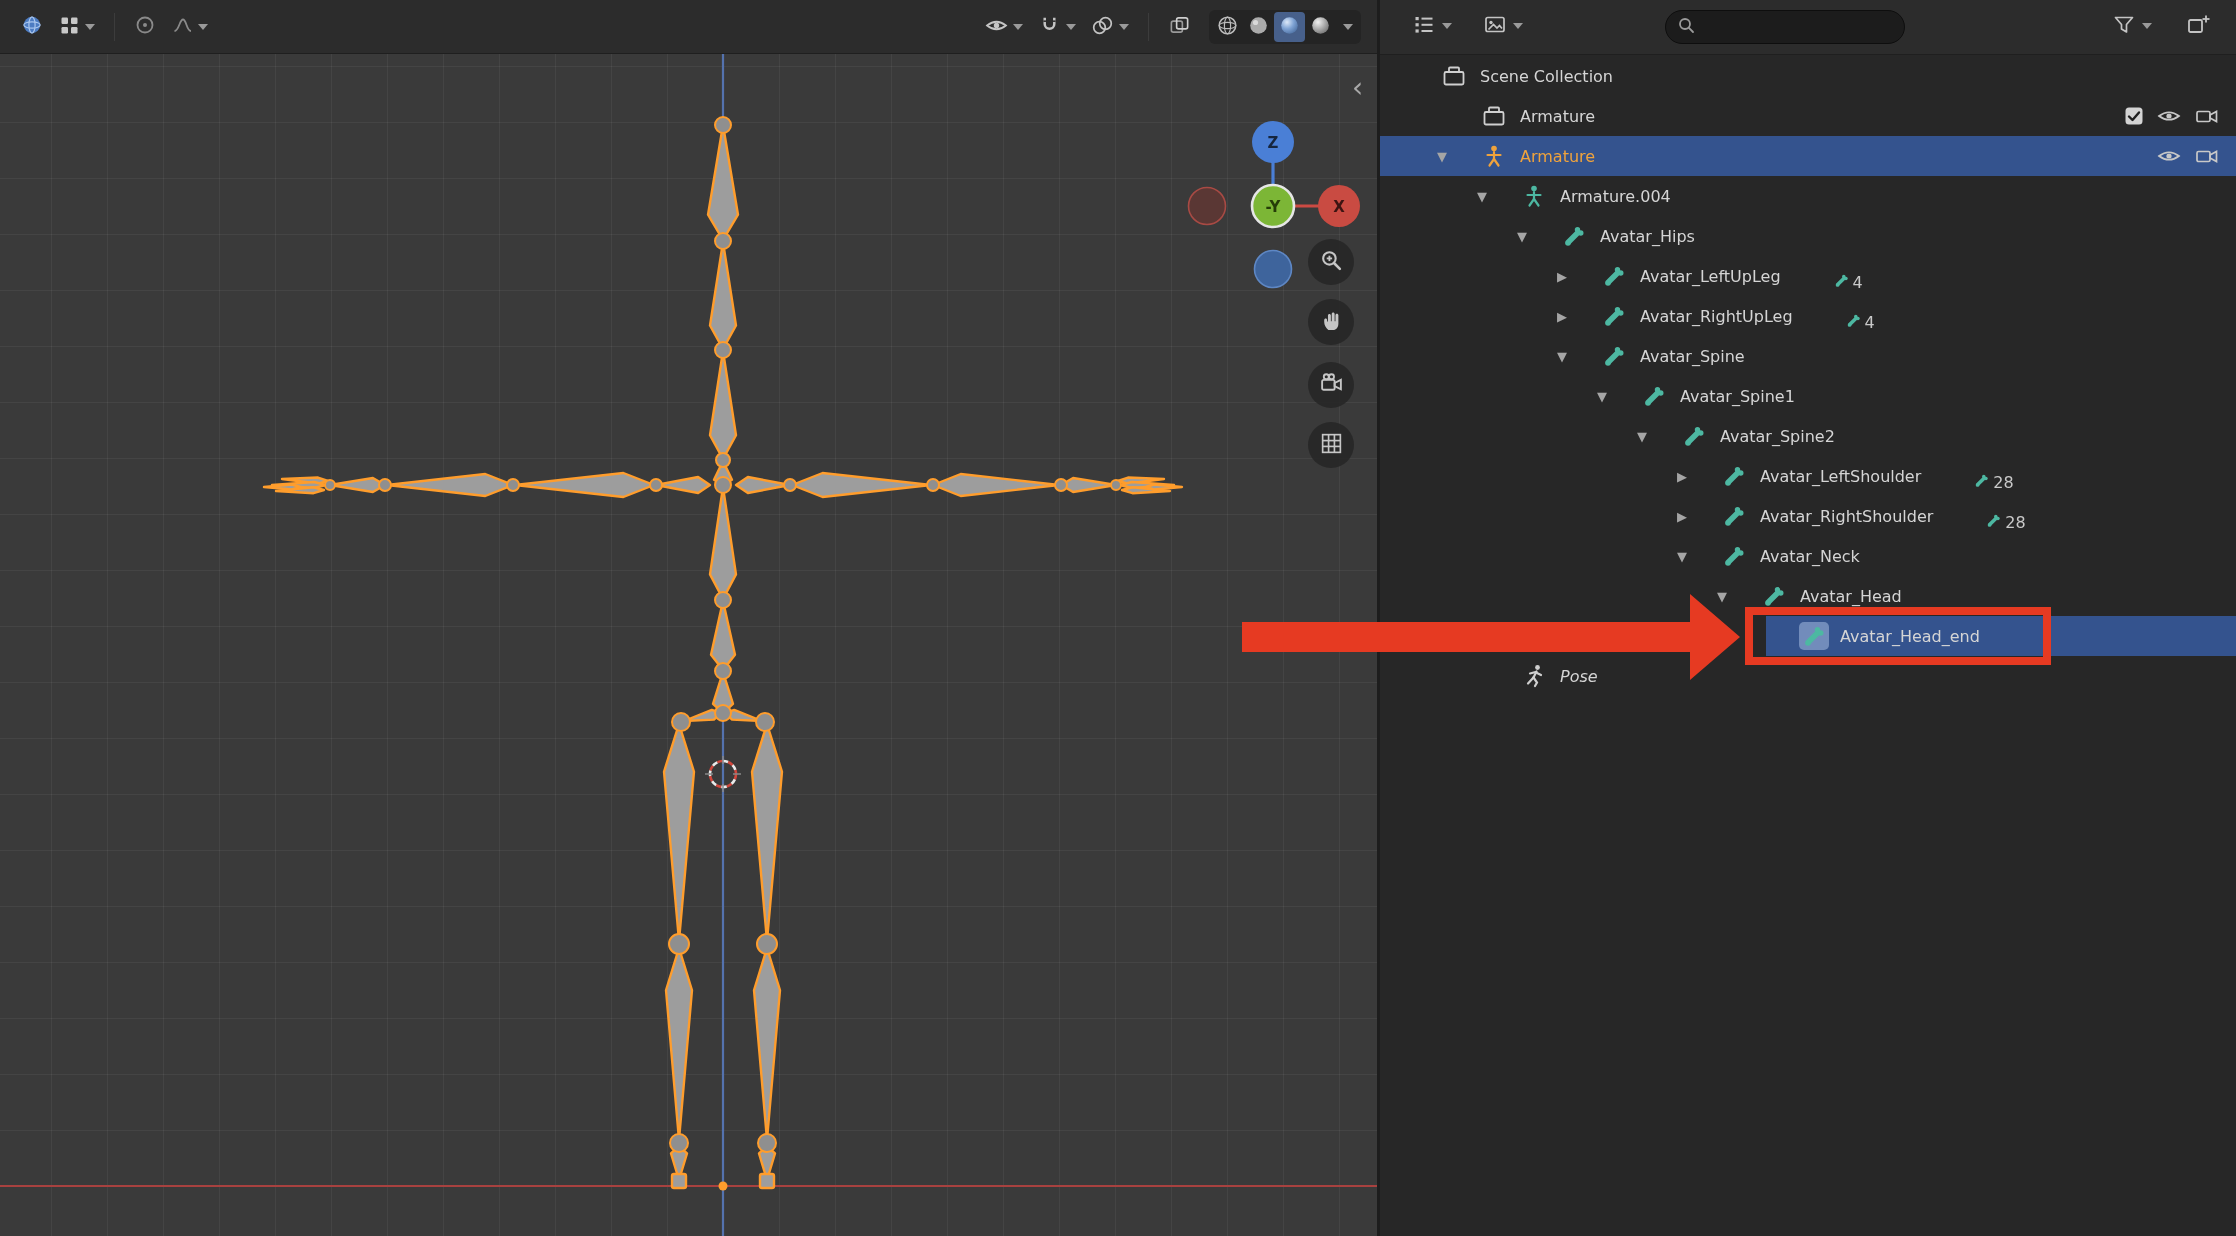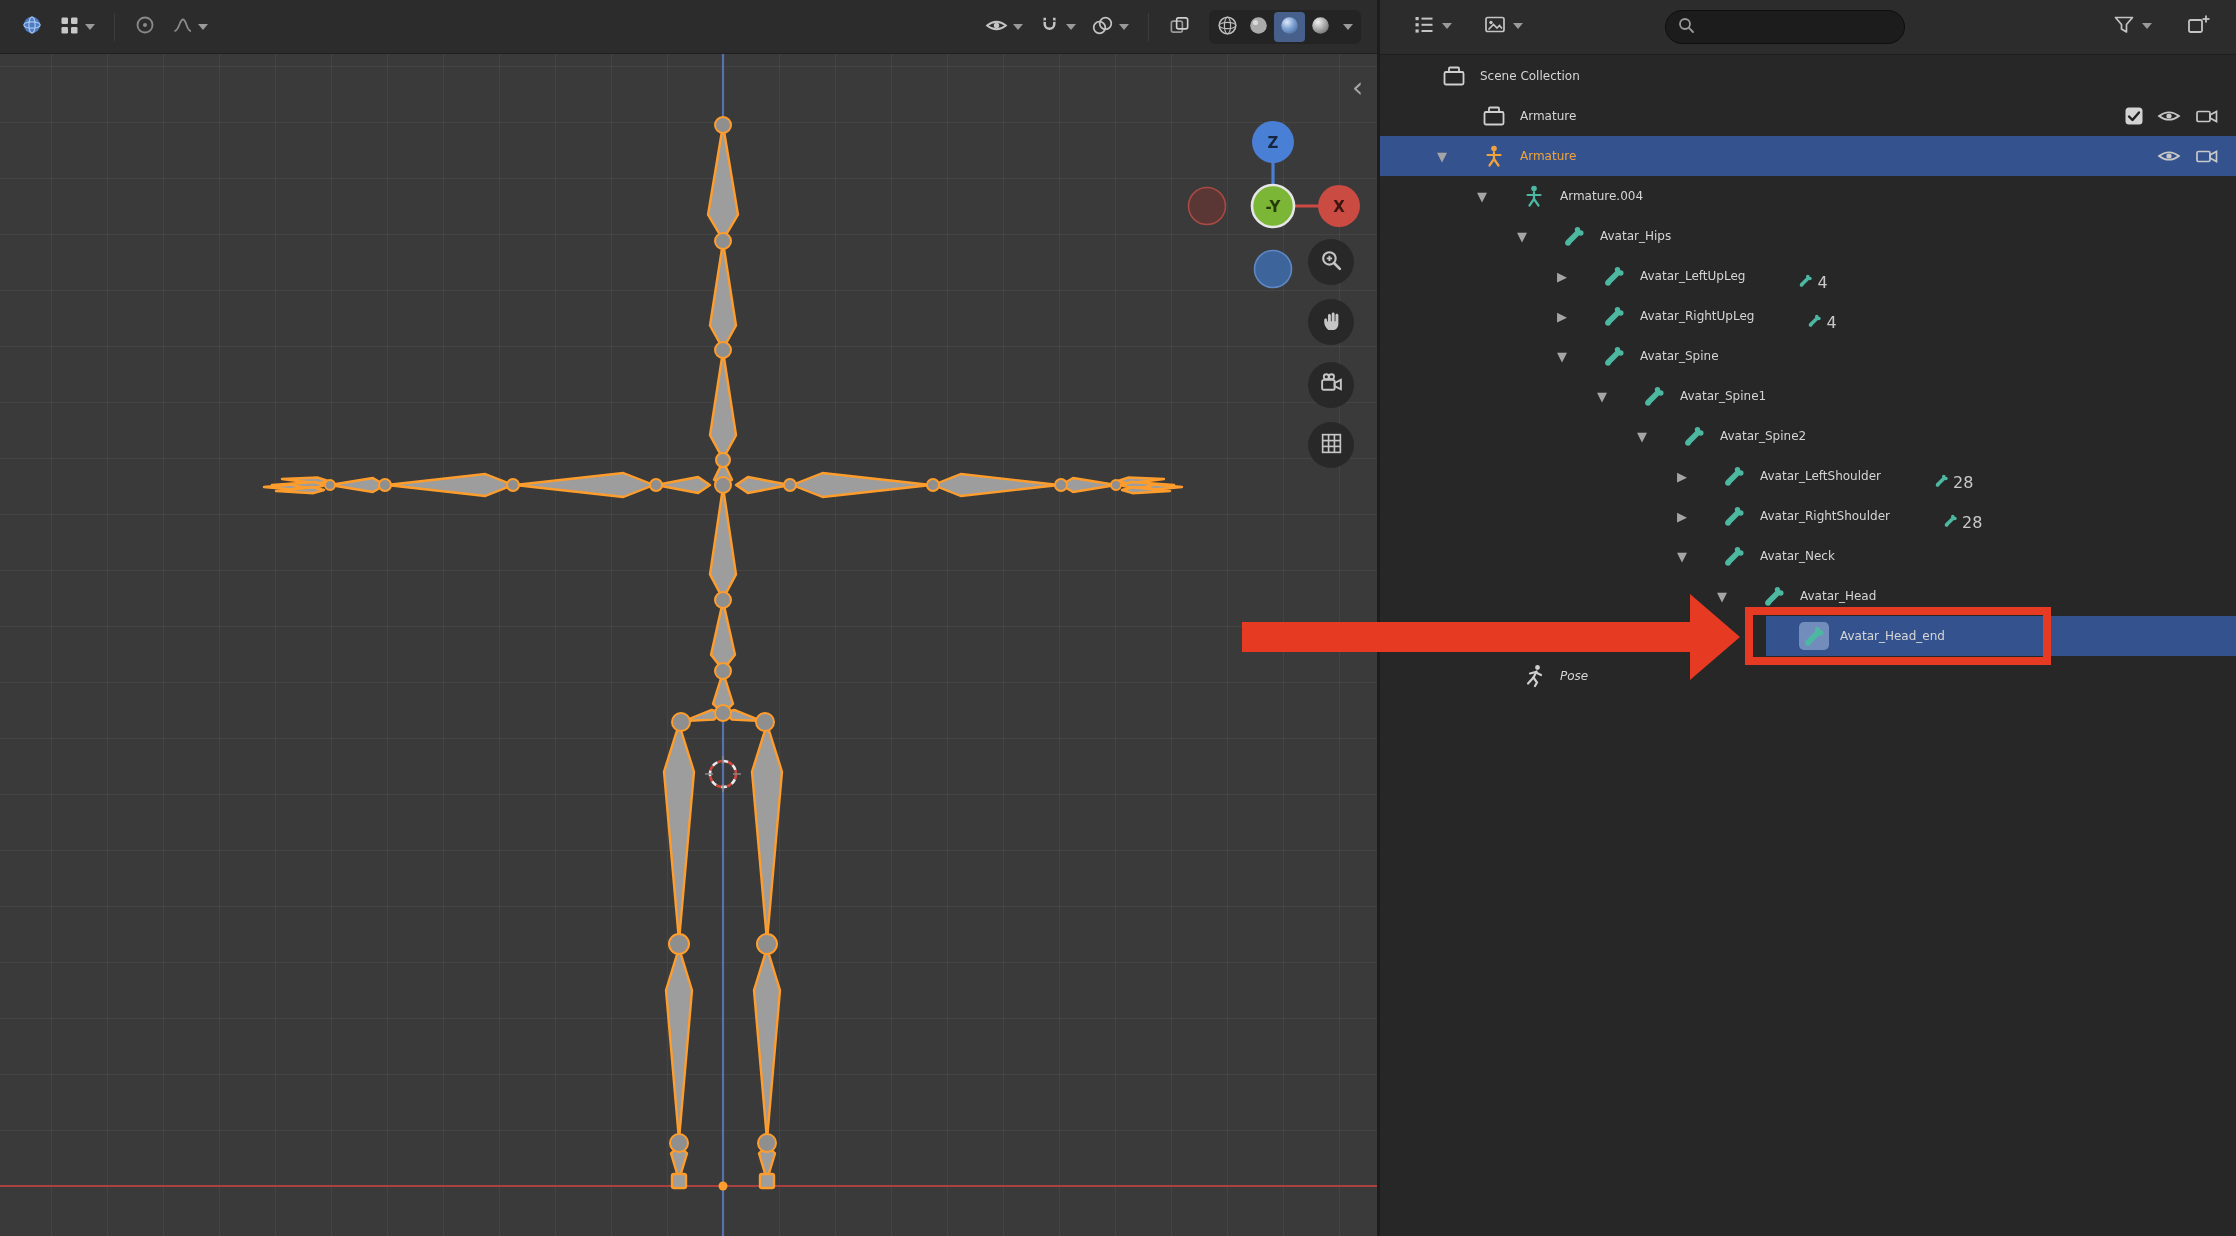--- a/index.html
+++ b/index.html
@@ -37,21 +37,21 @@
   
   .outliner{position:absolute;left:1380px;top:54px;width:856px;height:1182px;background:#272727;
             padding-top:2px;box-sizing:border-box;z-index:4;}
   .row{height:40px;display:flex;align-items:center;position:relative;box-sizing:border-box;cursor:default;}
   .row.sel-full{background:var(--sel-blue,#34538e);}
   .row.sel-partial{background:linear-gradient(90deg, rgba(0,0,0,0) 0px, rgba(0,0,0,0) 386px,
                    var(--sel-blue,#34538e) 386px);text-align:center;}
   .disc{width:42px;flex:none;font-size:13px;color:#a5a5a5;}
   .ricon{width:30px;height:28px;flex:none;margin-right:11px;display:flex;align-items:center;justify-content:center;}
   .ricon.plate{background:rgba(175,198,232,0.5);border-radius:5px;}
-  .label{font-size:12px;color:#d5d5d5;white-space:nowrap;}
+  .label{font-size:16px;color:#d5d5d5;white-space:nowrap;}
   .label.orange{color:var(--sel-orange,#f0a33c);}
   .cnt{display:flex;align-items:center;gap:3px;margin-left:52px;transform:translateY(6px);}
   .cnt .num{font-size:16px;color:#c9c9c9;}
   .right-icons{position:absolute;right:17px;top:0;height:100%;display:flex;align-items:center;gap:14px;}
   .ric{display:flex;align-items:center;cursor:pointer;}
 
   .obtn{position:absolute;top:12px;display:flex;align-items:center;gap:4px;background:none;border:none;cursor:pointer;}
   .searchbox{position:absolute;left:285px;top:10px;width:240px;height:34px;background:#1c1c1c;
              border:1px solid #0e0e0e;border-radius:17px;display:flex;align-items:center;
              padding:0 11px;gap:7px;box-sizing:border-box;}

